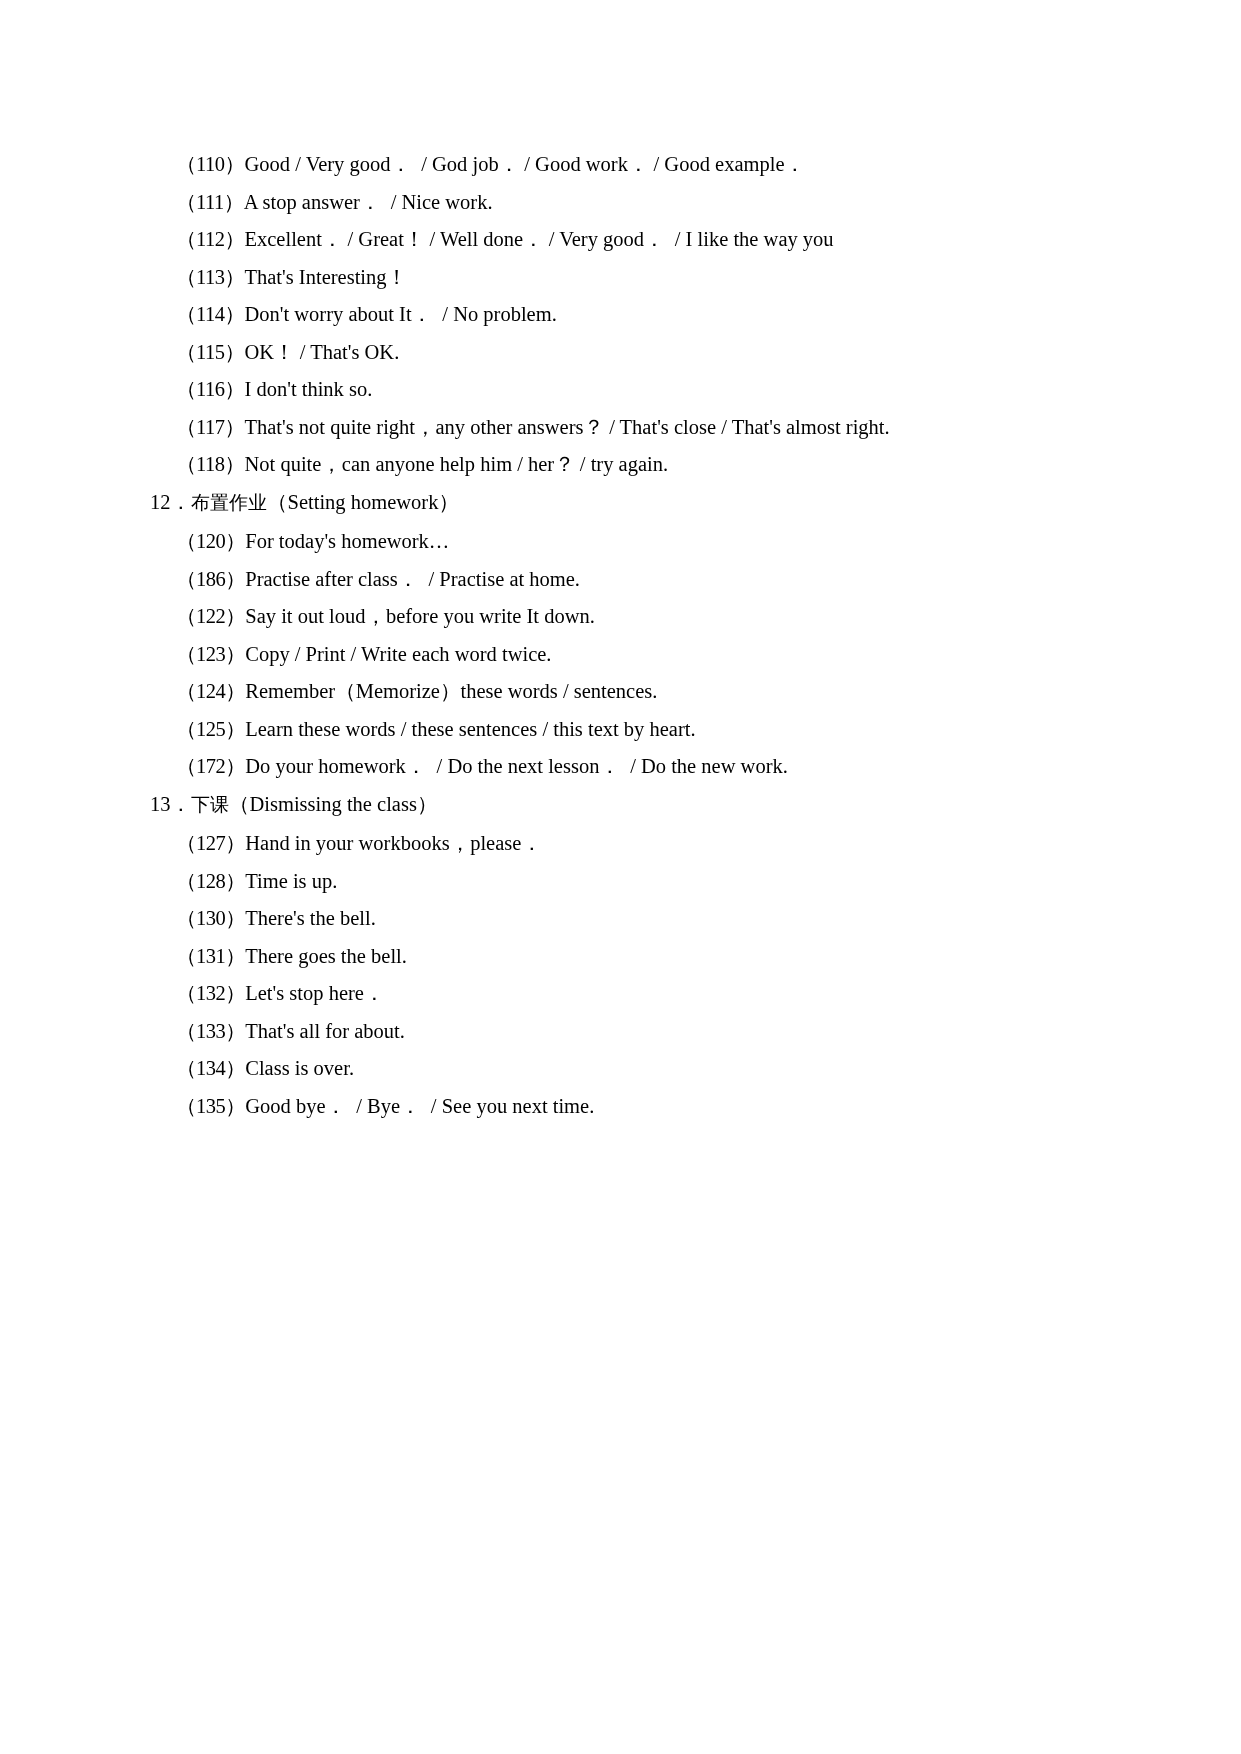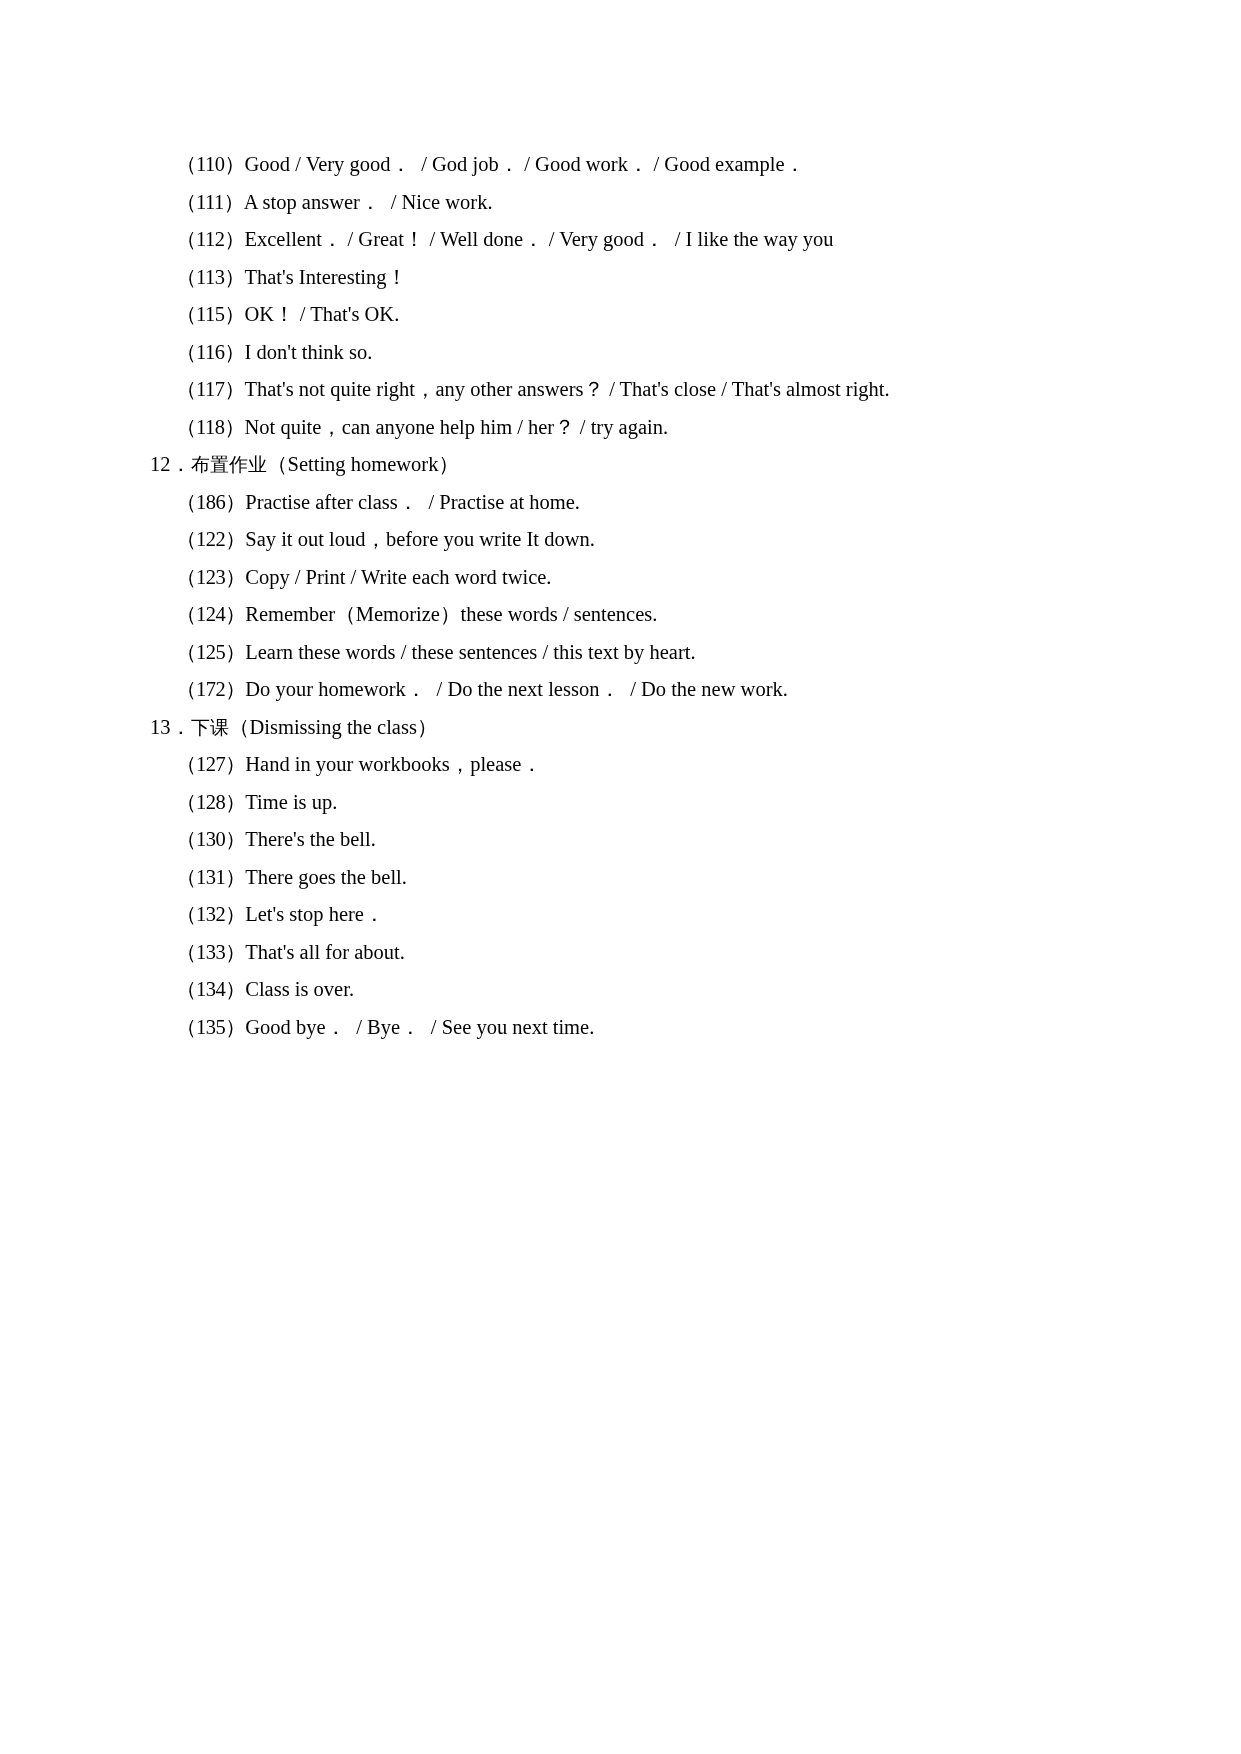--- a/index.html
+++ b/index.html
@@ -41,38 +41,40 @@
     font-size: 20.5px;
     line-height: 37.5px;
     white-space: pre;
     padding-left: 0px;
   }
   .section-line .sec-num {
     letter-spacing: 0px;
     margin-top: 12px;
   }
   .cn {
-    font-family: Liberation Serif, serif;
+    font-family: Liberation Mono, monospace;
     font-size: 19px;
   }
 </style>
 </head>
 <body>
 
 <div class="page">
   <div class="doc-body" id="doc-body">
       <div class="sent-line"><span class="num">（110）</span><span class="txt">Good / Very good．  / God job． / Good work． / Good example．</span></div>
       <div class="sent-line"><span class="num">（111）</span><span class="txt">A stop answer．  / Nice work.</span></div>
       <div class="sent-line"><span class="num">（112）</span><span class="txt">Excellent． / Great！ / Well done． / Very good．  / I like the way you</span></div>
       <div class="sent-line"><span class="num">（113）</span><span class="txt">That's Interesting！</span></div>
+      <div class="sent-line"><span class="num">（114）</span><span class="txt">Don't worry about It．  / No problem.</span></div>
       <div class="sent-line"><span class="num">（115）</span><span class="txt">OK！ / That's OK.</span></div>
       <div class="sent-line"><span class="num">（116）</span><span class="txt">I don't think so.</span></div>
       <div class="sent-line"><span class="num">（117）</span><span class="txt">That's not quite right，any other answers？ / That's close / That's almost right.</span></div>
       <div class="sent-line"><span class="num">（118）</span><span class="txt">Not quite，can anyone help him / her？ / try again.</span></div>
       <div class="section-line"><span class="sec-num">12．</span><span class="cn">布置作业</span><span class="en">（Setting homework）</span></div>
+      <div class="sent-line"><span class="num">（120）</span><span class="txt">For today's homework…</span></div>
       <div class="sent-line"><span class="num">（186）</span><span class="txt">Practise after class．  / Practise at home.</span></div>
       <div class="sent-line"><span class="num">（122）</span><span class="txt">Say it out loud，before you write It down.</span></div>
       <div class="sent-line"><span class="num">（123）</span><span class="txt">Copy / Print / Write each word twice.</span></div>
       <div class="sent-line"><span class="num">（124）</span><span class="txt">Remember（Memorize）these words / sentences.</span></div>
       <div class="sent-line"><span class="num">（125）</span><span class="txt">Learn these words / these sentences / this text by heart.</span></div>
       <div class="sent-line"><span class="num">（172）</span><span class="txt">Do your homework．  / Do the next lesson．  / Do the new work.</span></div>
       <div class="section-line"><span class="sec-num">13．</span><span class="cn">下课</span><span class="en">（Dismissing the class）</span></div>
       <div class="sent-line"><span class="num">（127）</span><span class="txt">Hand in your workbooks，please．</span></div>
       <div class="sent-line"><span class="num">（128）</span><span class="txt">Time is up.</span></div>
       <div class="sent-line"><span class="num">（130）</span><span class="txt">There's the bell.</span></div>

